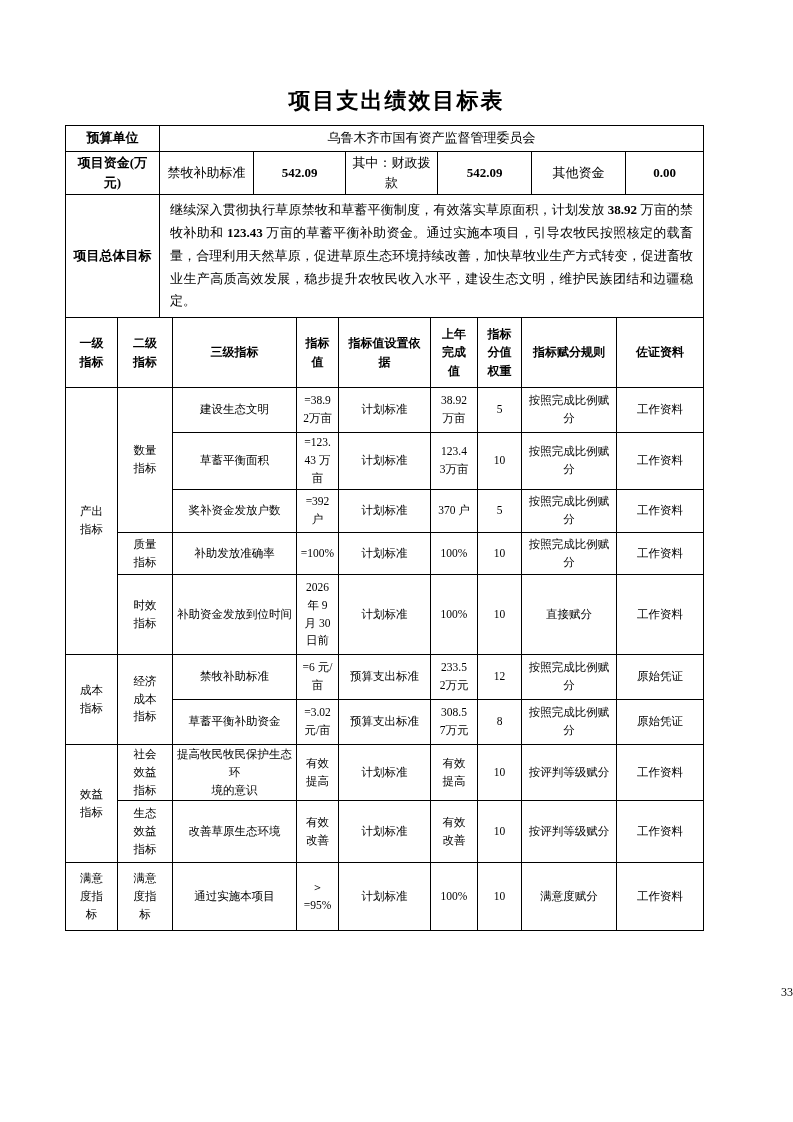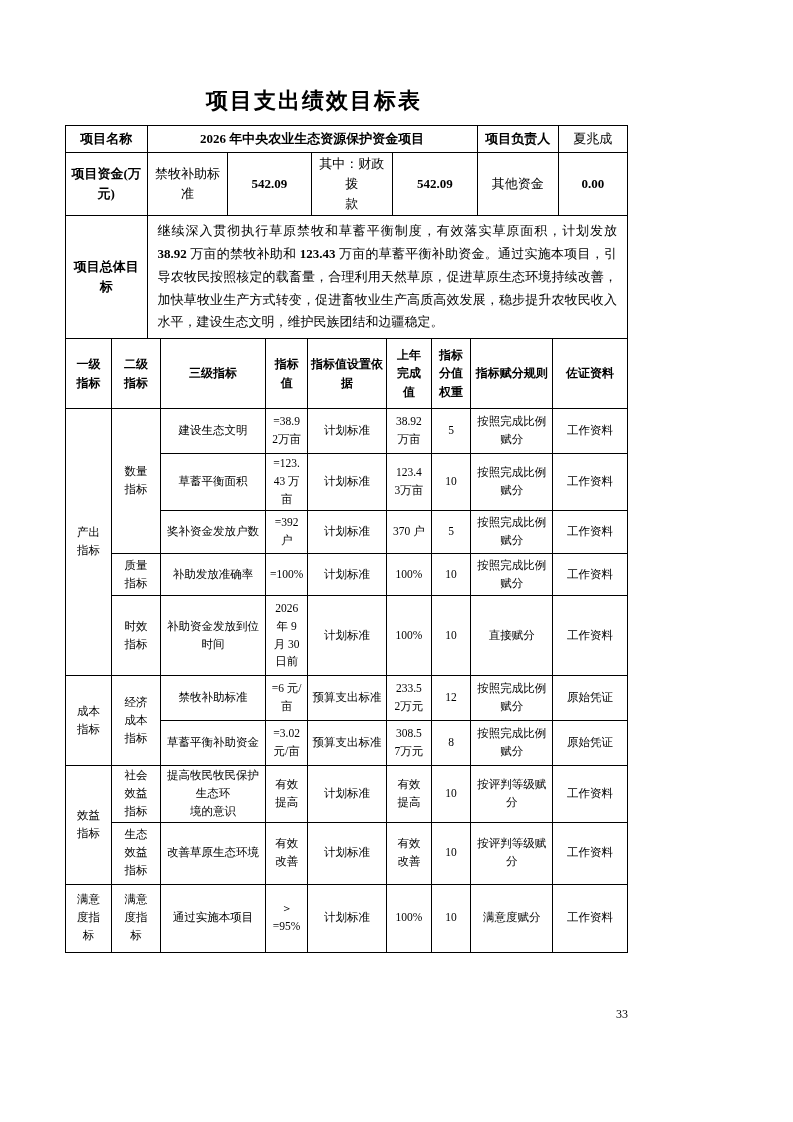--- a/index.html
+++ b/index.html
@@ -1,18 +1,18 @@
 <!DOCTYPE html>
 <html><head>
 <meta charset="utf-8">
 <style>
   html,body { margin:0; padding:0; background:#ffffff; }
   .page {
     position:relative;
-    width:628px; height:1122px;
+    width:793px; height:1122px;
     background:#ffffff;
     color:#000;
     font-family:"Liberation Serif","DejaVu Serif",serif;
     overflow:hidden;
   }
   .doc-title {
     margin:0;
     padding-top:86px;
     text-align:center;
     font-size:22px;
@@ -69,25 +69,23 @@
     <colgroup>
       <col style="width:94px">
         <col style="width:94px">
         <col style="width:92px">
       <col style="width:92px">
         <col style="width:94px">
         <col style="width:94px">
         <col style="width:78px">
     </colgroup>
     <tbody>
-    <tr style="height:27px">
-      <td class="b">项目名称</td>
-      <td colspan="4" class="b">2026 年中央农业生态资源保护资金项目</td>
-      <td class="b">项目负责人</td>
-      <td>夏兆成</td>
+        <tr style="height:26px">
+      <td class="b">预算单位</td>
+      <td colspan="6">乌鲁木齐市国有资产监督管理委员会</td>
     </tr>
     <tr style="height:42px">
       <td class="b">项目资金(万
 元)</td>
       <td>禁牧补助标准</td>
       <td class="b">542.09</td>
       <td>其中：财政拨
 款</td>
       <td class="b">542.09</td>
       <td>其他资金</td>

